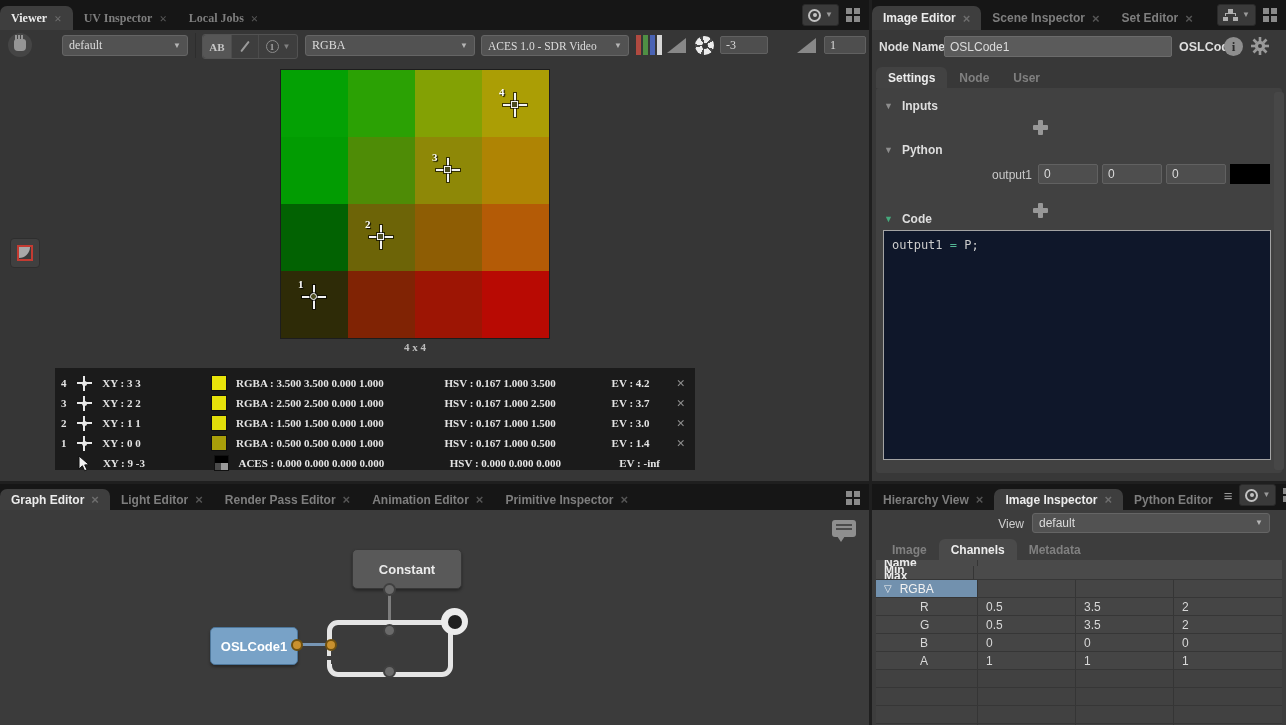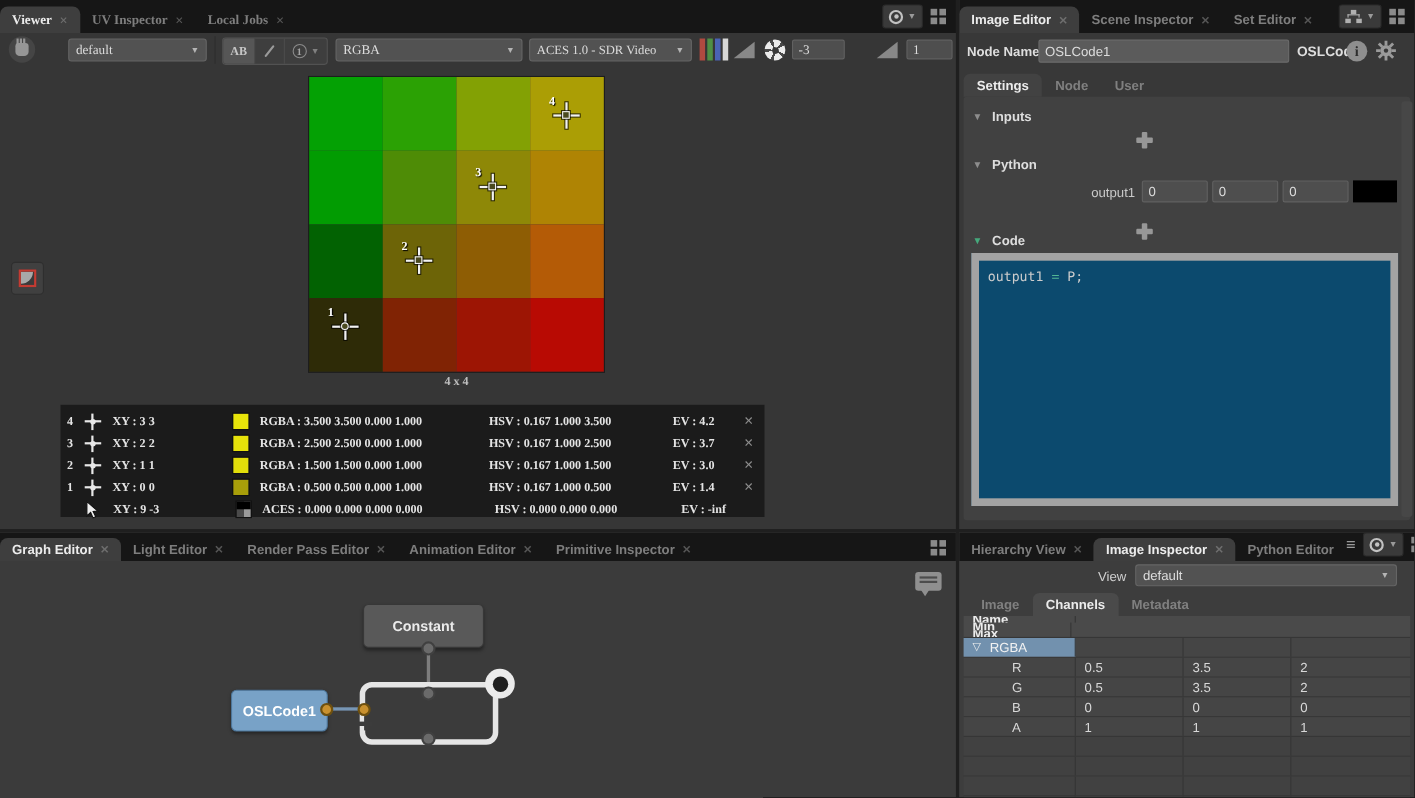--- a/index.html
+++ b/index.html
@@ -84,21 +84,21 @@
   .xh::after{content:"";position:absolute;top:0;bottom:0;left:6.5px;width:1.5px;background:#e8e8e8;}
   .xh i{position:absolute;left:5px;top:5px;width:5px;height:5px;background:#e8e8e8;border-radius:50%;}
   .plus-sm{position:relative;width:13px;height:13px;}
   .plus-sm::before{content:"";position:absolute;left:0;right:0;top:4.5px;height:4px;background:#8f8f8f;}
   .plus-sm::after{content:"";position:absolute;top:0;bottom:0;left:4.5px;width:4px;background:#8f8f8f;}
   .checker-sw{background:linear-gradient(#000 0 50%,rgba(0,0,0,0) 50%),linear-gradient(90deg,#4a4a4a 0 50%,#9a9a9a 50%);}
   
   .subtab{display:flex;align-items:center;padding:0 12px;height:21px;font-size:12px;font-weight:bold;color:#808080;border-radius:6px 6px 0 0;}
   .subtab.active{background:#424242;color:#ececec;}
   .necontent{position:absolute;left:4px;right:4px;top:88px;bottom:8px;background:#414141;border-radius:3px;}
-  .codebox{position:absolute;background:#0c4a6e;border:7px solid #a3a3a3;font-family:"DejaVu Sans Mono","Liberation Mono",monospace;font-size:12px;color:#cccccc;padding:7px 8px;box-sizing:border-box;}
+  .codebox{position:absolute;background:#0f172a;border:1px solid #a3a3a3;font-family:"DejaVu Sans Mono","Liberation Mono",monospace;font-size:12px;color:#cccccc;padding:7px 8px;box-sizing:border-box;}
   .codebox .op{color:#53b694;}
   .infoicon{position:absolute;width:19px;height:19px;border-radius:50%;background:#8e8e8e;color:#2c2c2c;font-weight:bold;font-size:13px;display:flex;align-items:center;justify-content:center;font-family:"Liberation Serif",serif;}
   .gear{position:absolute;width:20px;height:20px;}
   
   .gnode{position:absolute;background:#595959;border:1px solid #373737;border-radius:5px;display:flex;align-items:center;justify-content:center;font-size:13px;font-weight:bold;color:#ebebeb;box-shadow:0 2px 3px rgba(0,0,0,.35);}
   .gnode.blue{background:#78a2c7;border-color:#4d769a;color:#fff;}
   .gring{position:absolute;border:5px solid #e5e5e5;border-radius:11px;box-sizing:border-box;}
   .gdot{position:absolute;width:13px;height:13px;border-radius:50%;background:#6a6a6a;border:2px solid #404040;box-sizing:border-box;}
   .odot{position:absolute;width:12px;height:12px;border-radius:50%;background:#c9912f;border:2px solid #6e500f;box-sizing:border-box;}
   .edge{position:absolute;}
@@ -441,21 +441,21 @@
       <div class="tb-icons">
         <span class="gridicon"></span>
       </div>
     </div>
 
     <div class="annot" style="left:832px;top:36px;"></div>
 
     <div class="edge" style="left:388px;top:105px;width:3px;height:42px;background:#7d7d7d;"></div>
     <div class="edge" style="left:296px;top:159px;width:38px;height:3px;background:#7796b5;"></div>
 
-    <div class="gnode" style="left:330px;top:65px;width:108px;height:38px;">
+    <div class="gnode" style="left:352px;top:65px;width:108px;height:38px;">
       <span>Constant</span>
     </div>
     <div class="gdot" style="left:383px;top:99px;"></div>
 
     <div class="gring" style="left:327px;top:136px;width:126px;height:57px;"></div>
     <div class="target" style="left:441px;top:124px;"></div>
     <div class="gdot" style="left:383px;top:140px;"></div>
     <div class="gdot" style="left:383px;top:181px;"></div>
     <div class="odot" style="left:325px;top:155px;"></div>
     <div class="ringplus" style="left:326px;top:167px;"></div>

